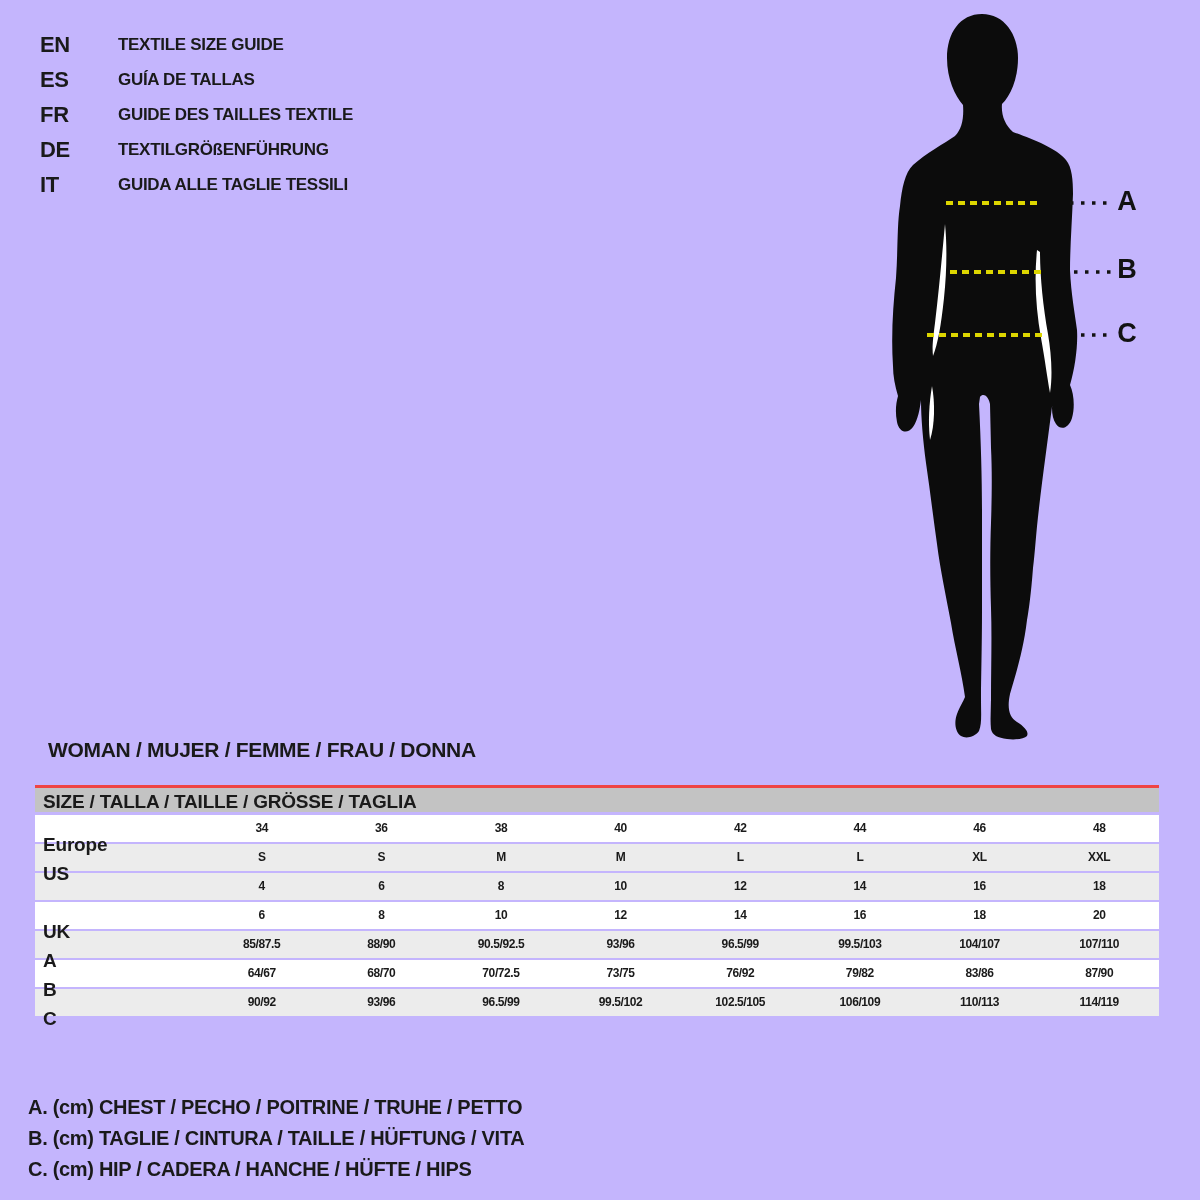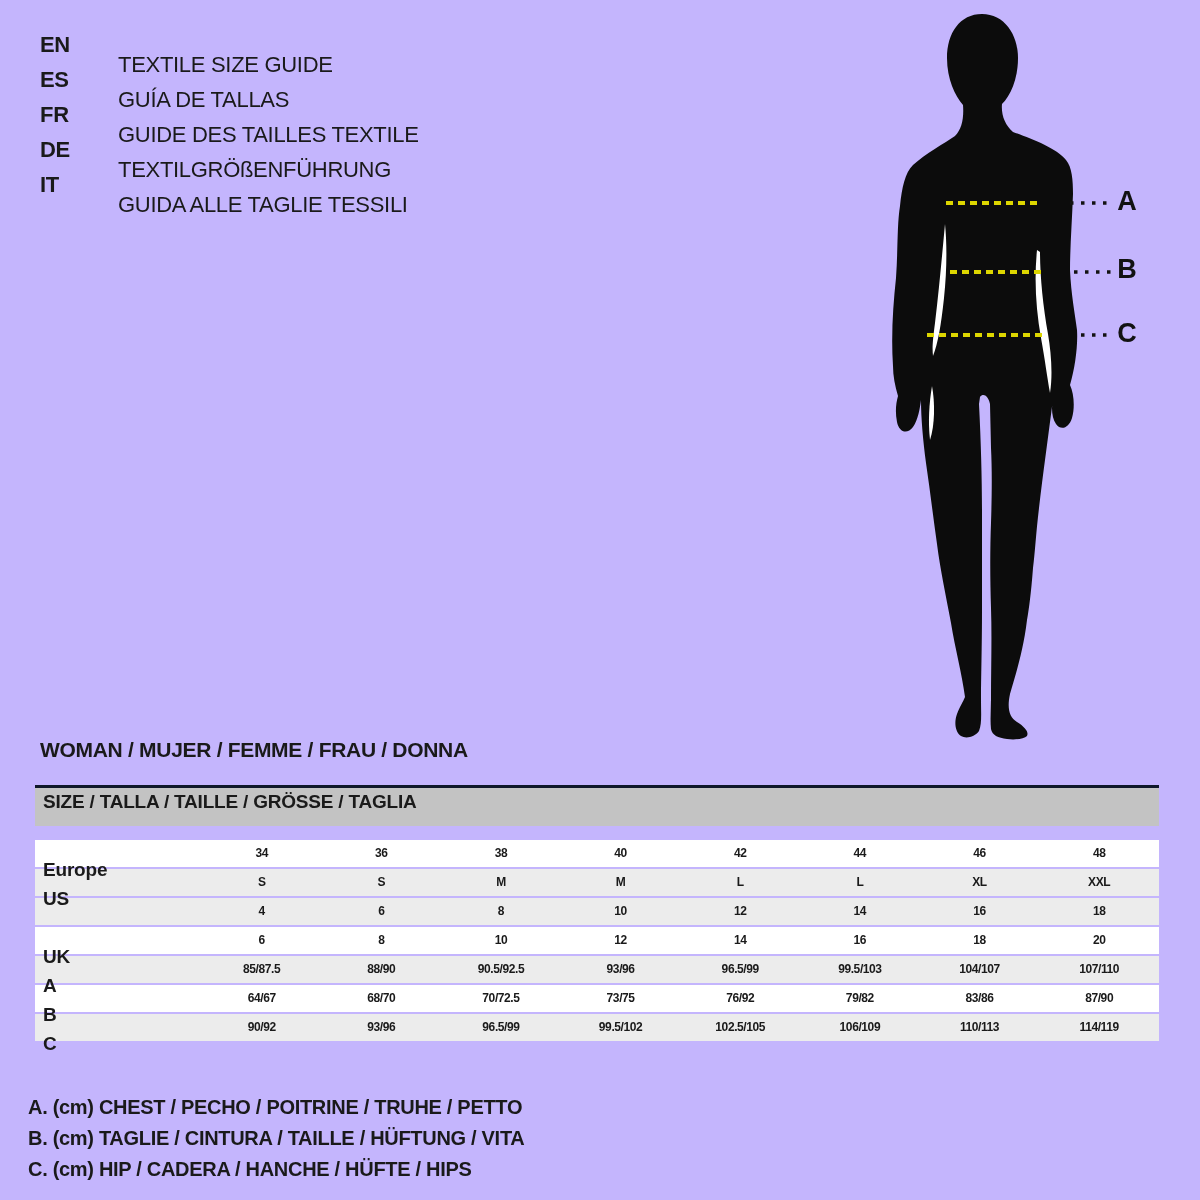--- a/index.html
+++ b/index.html
@@ -3,44 +3,44 @@
 <meta charset="utf-8">
 <style>
   html,body{margin:0;padding:0;background:#fff;}
   .canvas{position:relative;width:1200px;height:1200px;background:#c4b5fd;overflow:hidden;
           font-family:"Liberation Sans",sans-serif;color:var(--text,#1a1a1a);padding-left:41px;}
 
   
   .languages{position:absolute;left:40px;top:27px;}
   .lang-row{display:flex;height:35px;line-height:35px;}
   .lang-code{width:78px;font-size:22px;font-weight:bold;letter-spacing:-0.3px;}
-  .lang-label{font-size:22px;font-weight:normal;letter-spacing:-0.3px;white-space:nowrap;margin-top:20px;}
+  .lang-label{font-size:17px;font-weight:bold;letter-spacing:-0.3px;white-space:nowrap;}
 
   
   .figure-wrap{position:absolute;left:860px;top:8px;width:340px;height:745px;}
   .figure-wrap svg{display:block;}
   .silhouette{fill:#0c0c0c;}
   .sliver{fill:#ffffff;}
   .yline{stroke:var(--accent-yellow,#e0da00);stroke-width:4;stroke-dasharray:7 5;fill:none;}
   .dline{stroke:#121212;stroke-width:3.5;stroke-dasharray:3.5 7.5;fill:none;}
   .measure-label{position:absolute;width:34px;text-align:center;font-size:27px;font-weight:bold;
                  color:#121212;line-height:30px;}
   .measure-label.m-a{left:250px;top:178px;}
   .measure-label.m-b{left:250px;top:246px;}
   .measure-label.m-c{left:250px;top:310px;}
 
   
-  .category{position:absolute;left:40px;top:738px;font-size:21px;font-weight:bold;
+  .category{position:absolute;left:48px;top:738px;font-size:21px;font-weight:bold;
             letter-spacing:-0.3px;white-space:nowrap;}
 
   
   .size-table{position:absolute;left:35px;top:785px;width:1124px;}
-  .t-header{background:var(--table-header-bg,#c3c3c3);border-top:3px solid #0f172a;
-            height:41px;line-height:27px;padding-left:8px;font-size:19px;font-weight:bold;
-            letter-spacing:-0.2px;margin-bottom:14px;box-sizing:border-box;}
+  .t-header{background:var(--table-header-bg,#c3c3c3);border-top:3px solid #ef4444;
+            height:27px;line-height:27px;padding-left:8px;font-size:19px;font-weight:bold;
+            letter-spacing:-0.2px;margin-bottom:3px;box-sizing:border-box;}
   .t-row{display:flex;height:27px;line-height:27px;margin-bottom:2px;background:#fff;}
   .t-row.shaded{background:var(--row-shaded-bg,#ececec);}
   .t-label{width:160px;padding-left:8px;font-size:19px;font-weight:bold;letter-spacing:-0.2px;margin-top:16px;}
   .t-cell{width:120.5px;text-align:center;font-size:12px;font-weight:bold;letter-spacing:-0.4px;}
 
   
   .legend{position:absolute;left:28px;top:1092px;}
   .legend-line{font-size:20px;font-weight:bold;line-height:31px;letter-spacing:-0.3px;white-space:nowrap;}
 </style>
 </head>

